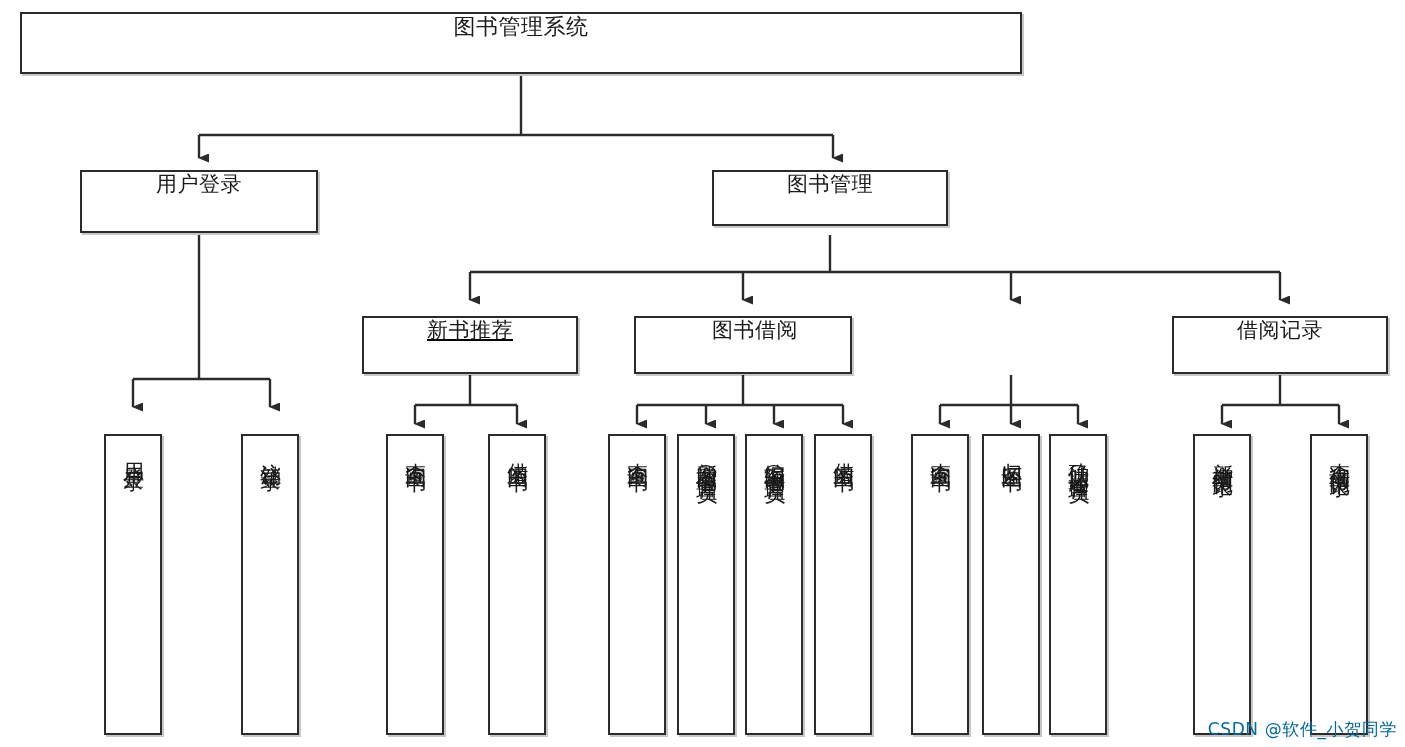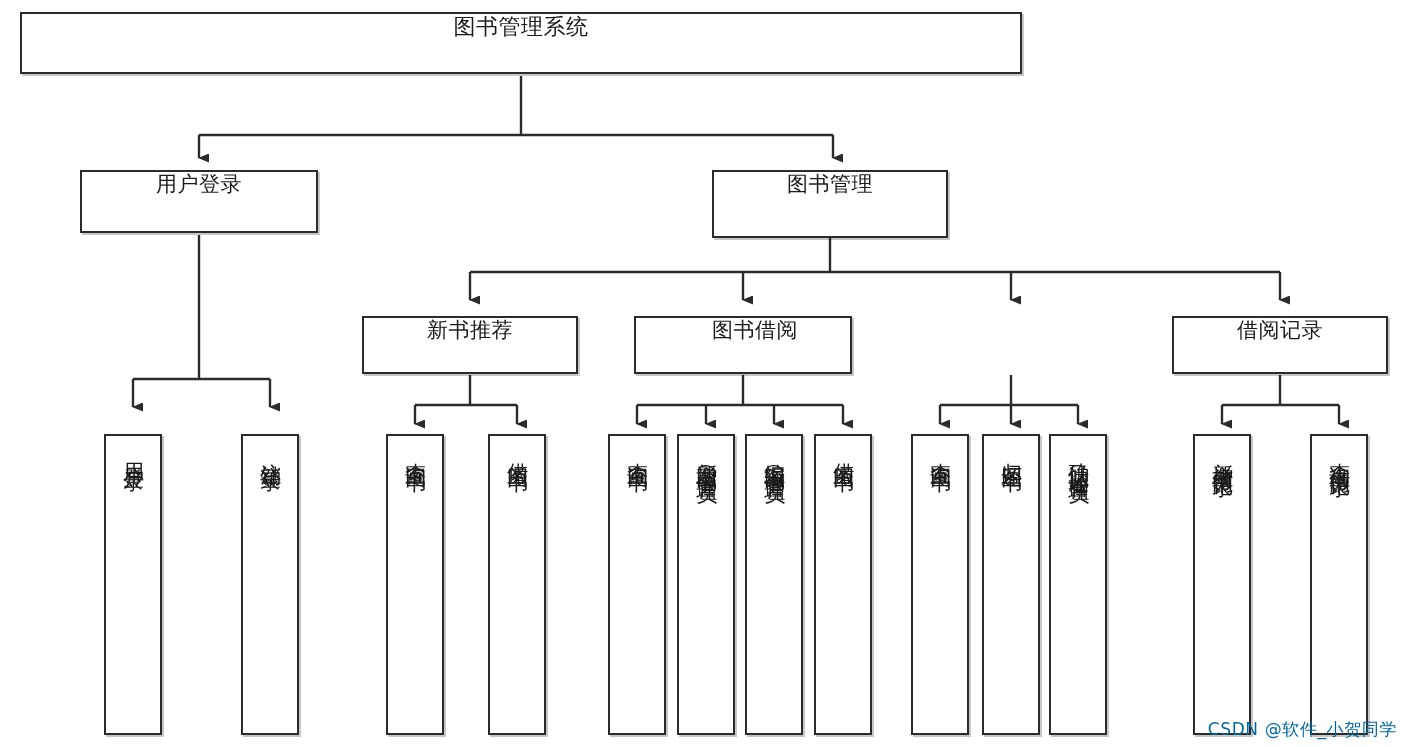--- a/index.html
+++ b/index.html
@@ -145,25 +145,25 @@
   </svg>
 
   <div class="node root horizontal" style="left:20px; top:12px; width:1002px; height:62px;">
     <span class="label">图书管理系统</span>
   </div>
 
   <div class="node horizontal" style="left:80px; top:170px; width:238px; height:63px;">
     <span class="label">用户登录</span>
   </div>
 
-  <div class="node horizontal" style="left:712px; top:170px; width:236px; height:68px;">
+  <div class="node horizontal" style="left:712px; top:170px; width:236px; height:56px;">
     <span class="label">图书管理</span>
   </div>
 
-  <div class="node horizontal" style="left:362px; top:316px; width:216px; height:58px;">
+  <div class="node horizontal" style="left:362px; top:316px; width:216px; height:58px;text-decoration:underline;">
     <span class="label">新书推荐</span>
   </div>
 
   <div class="node horizontal" style="left:634px; top:316px; width:218px; height:58px;padding-left:24px;">
     <span class="label">图书借阅</span>
   </div>
 
 
   <div class="node horizontal" style="left:1172px; top:316px; width:216px; height:58px;">
     <span class="label">借阅记录</span>

